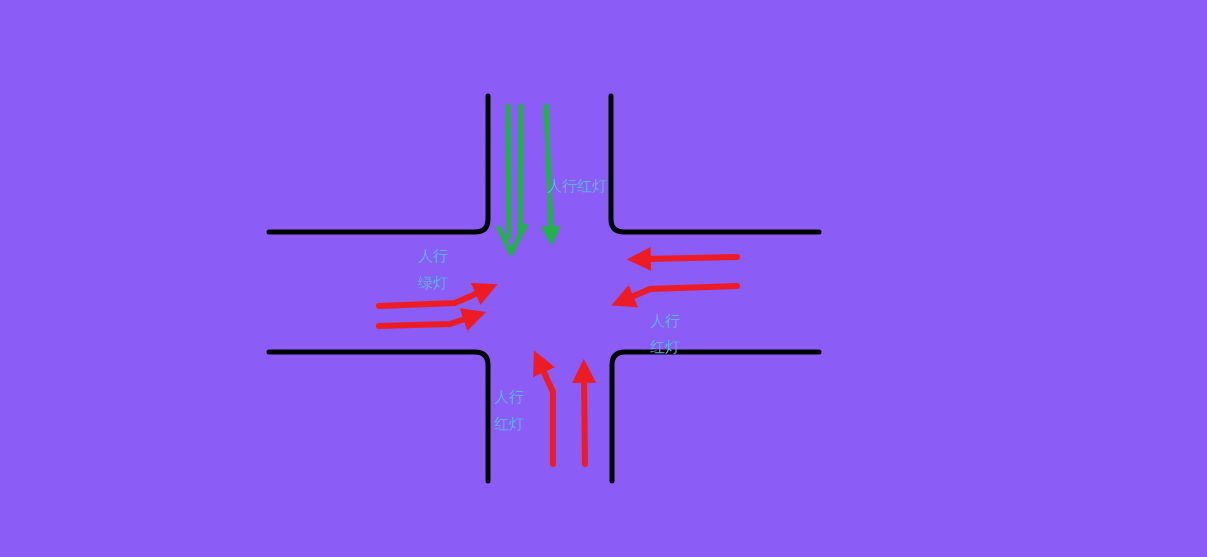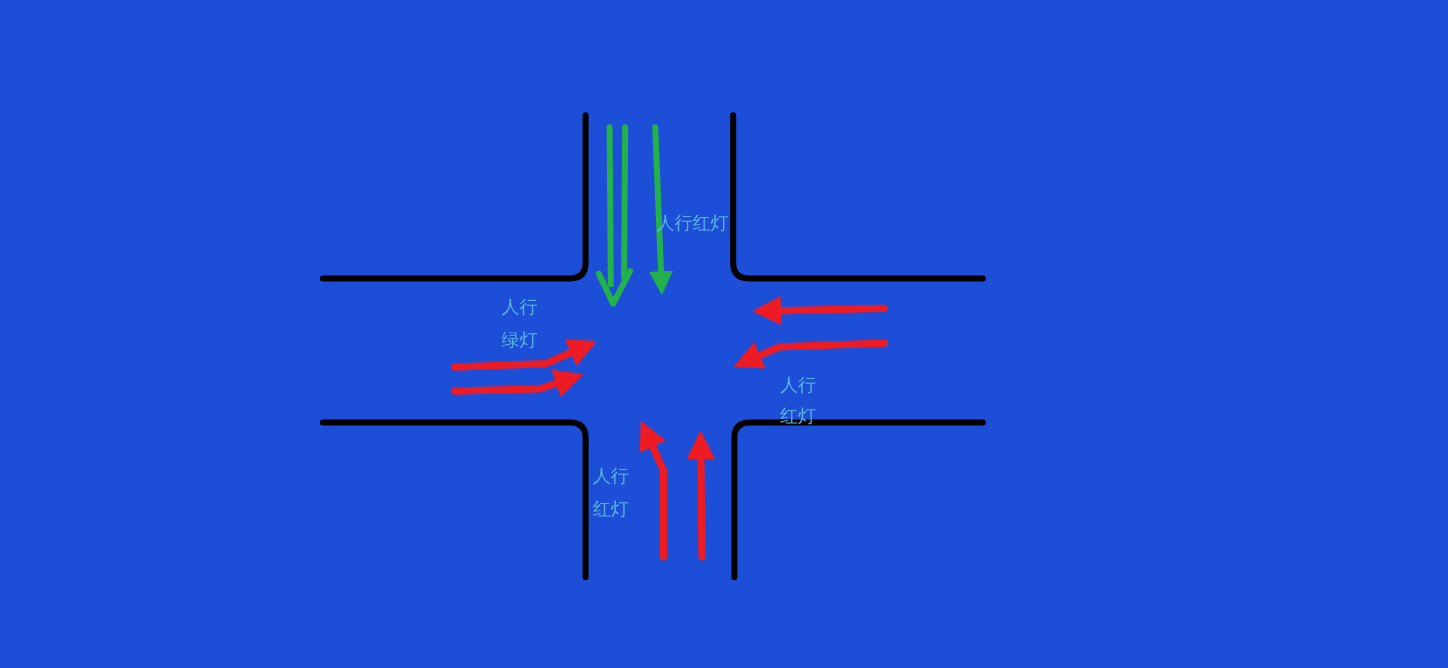--- a/index.html
+++ b/index.html
@@ -5,21 +5,21 @@
   html, body {
     margin: 0;
     padding: 0;
     background: #ffffff;
     font-family: "DejaVu Sans", "Liberation Sans", sans-serif;
   }
   .canvas {
     position: relative;
     width: 1207px;
     height: 557px;
-    background: #1d4ed8;
+    background: #8b5cf6;
     overflow: hidden;
   }
   svg text.label {
     font-family: "DejaVu Sans", "Liberation Sans", sans-serif;
     font-size: 15px;
   }
 </style>
 </head>
 <body>
 

